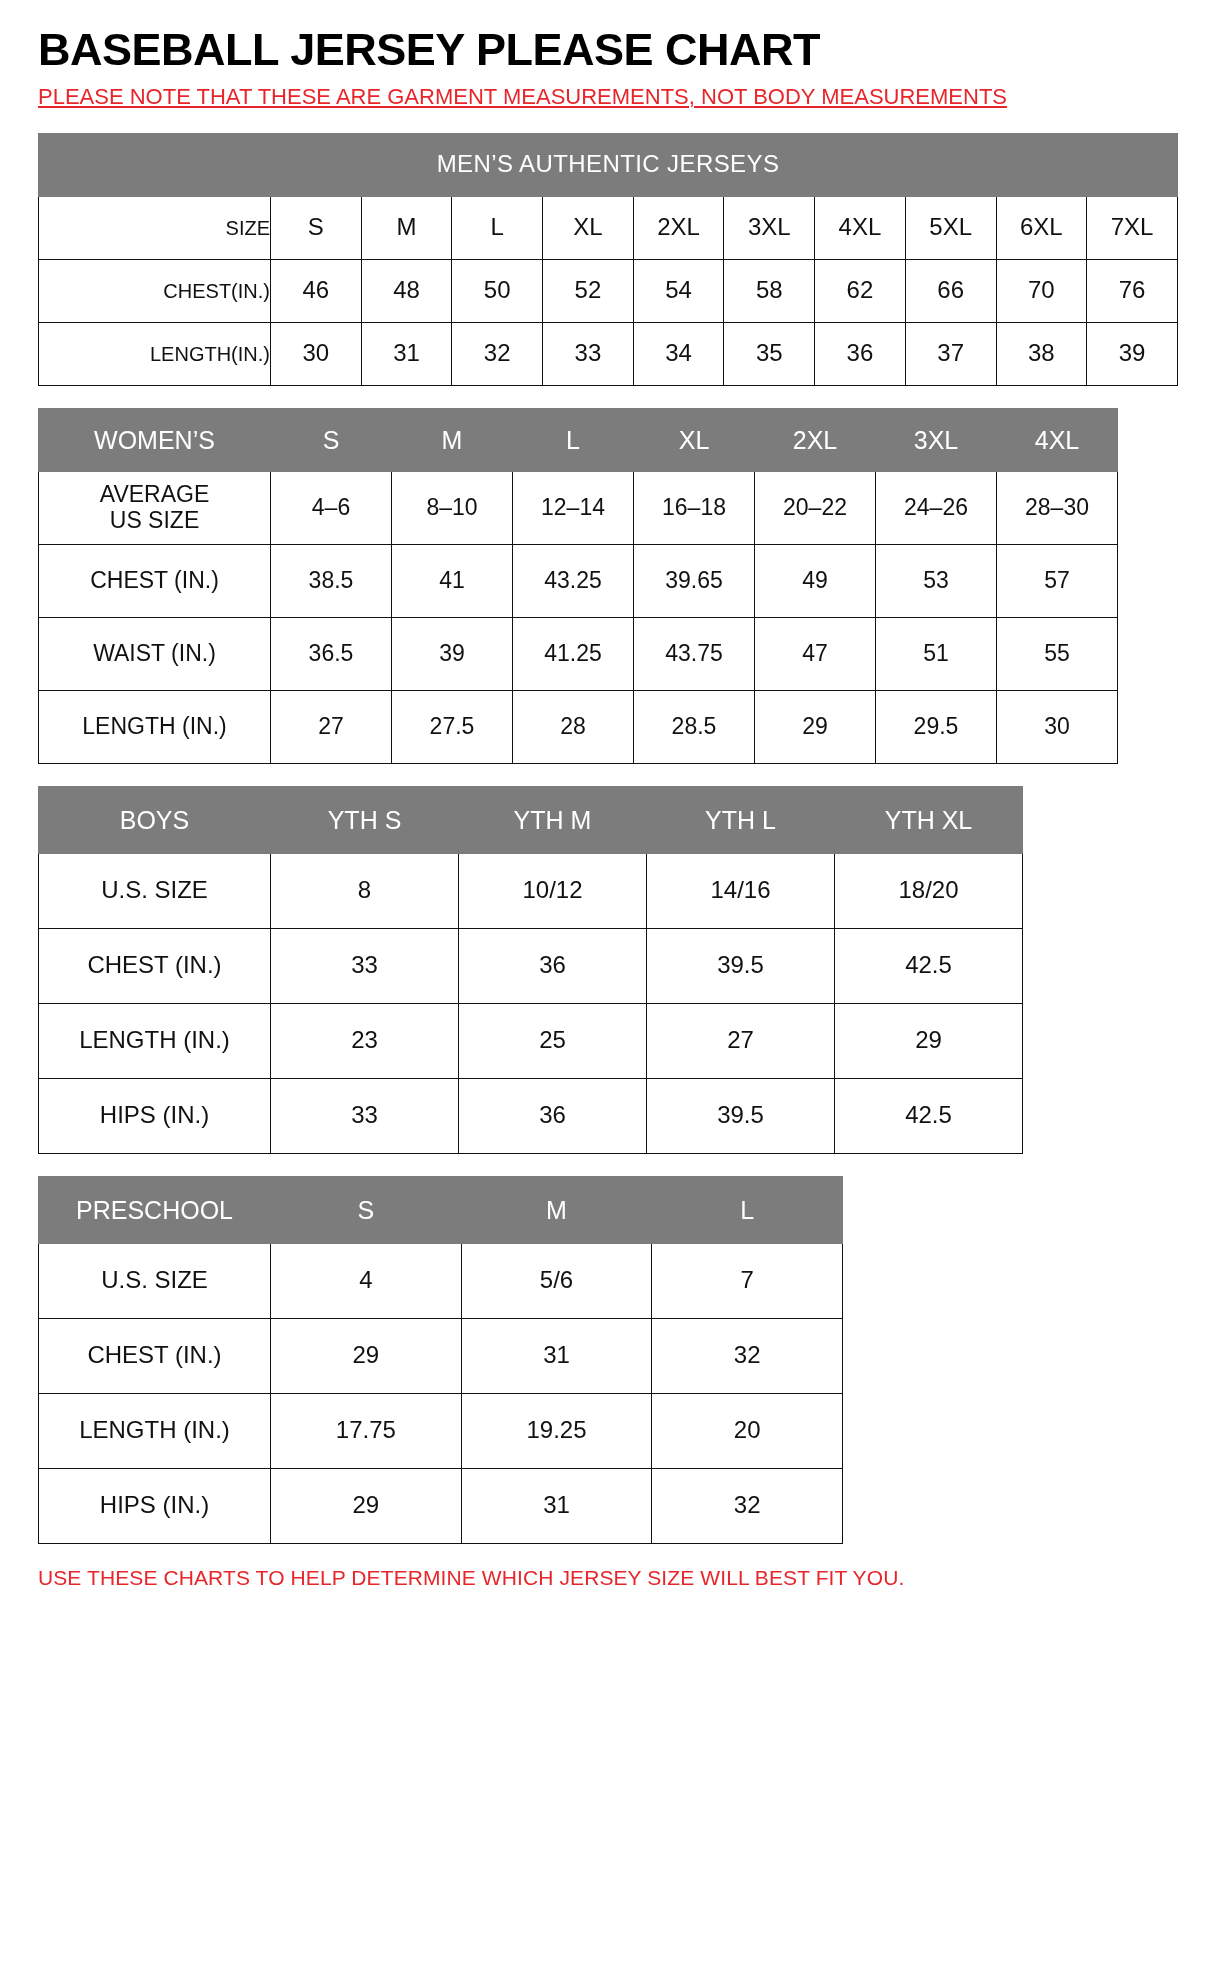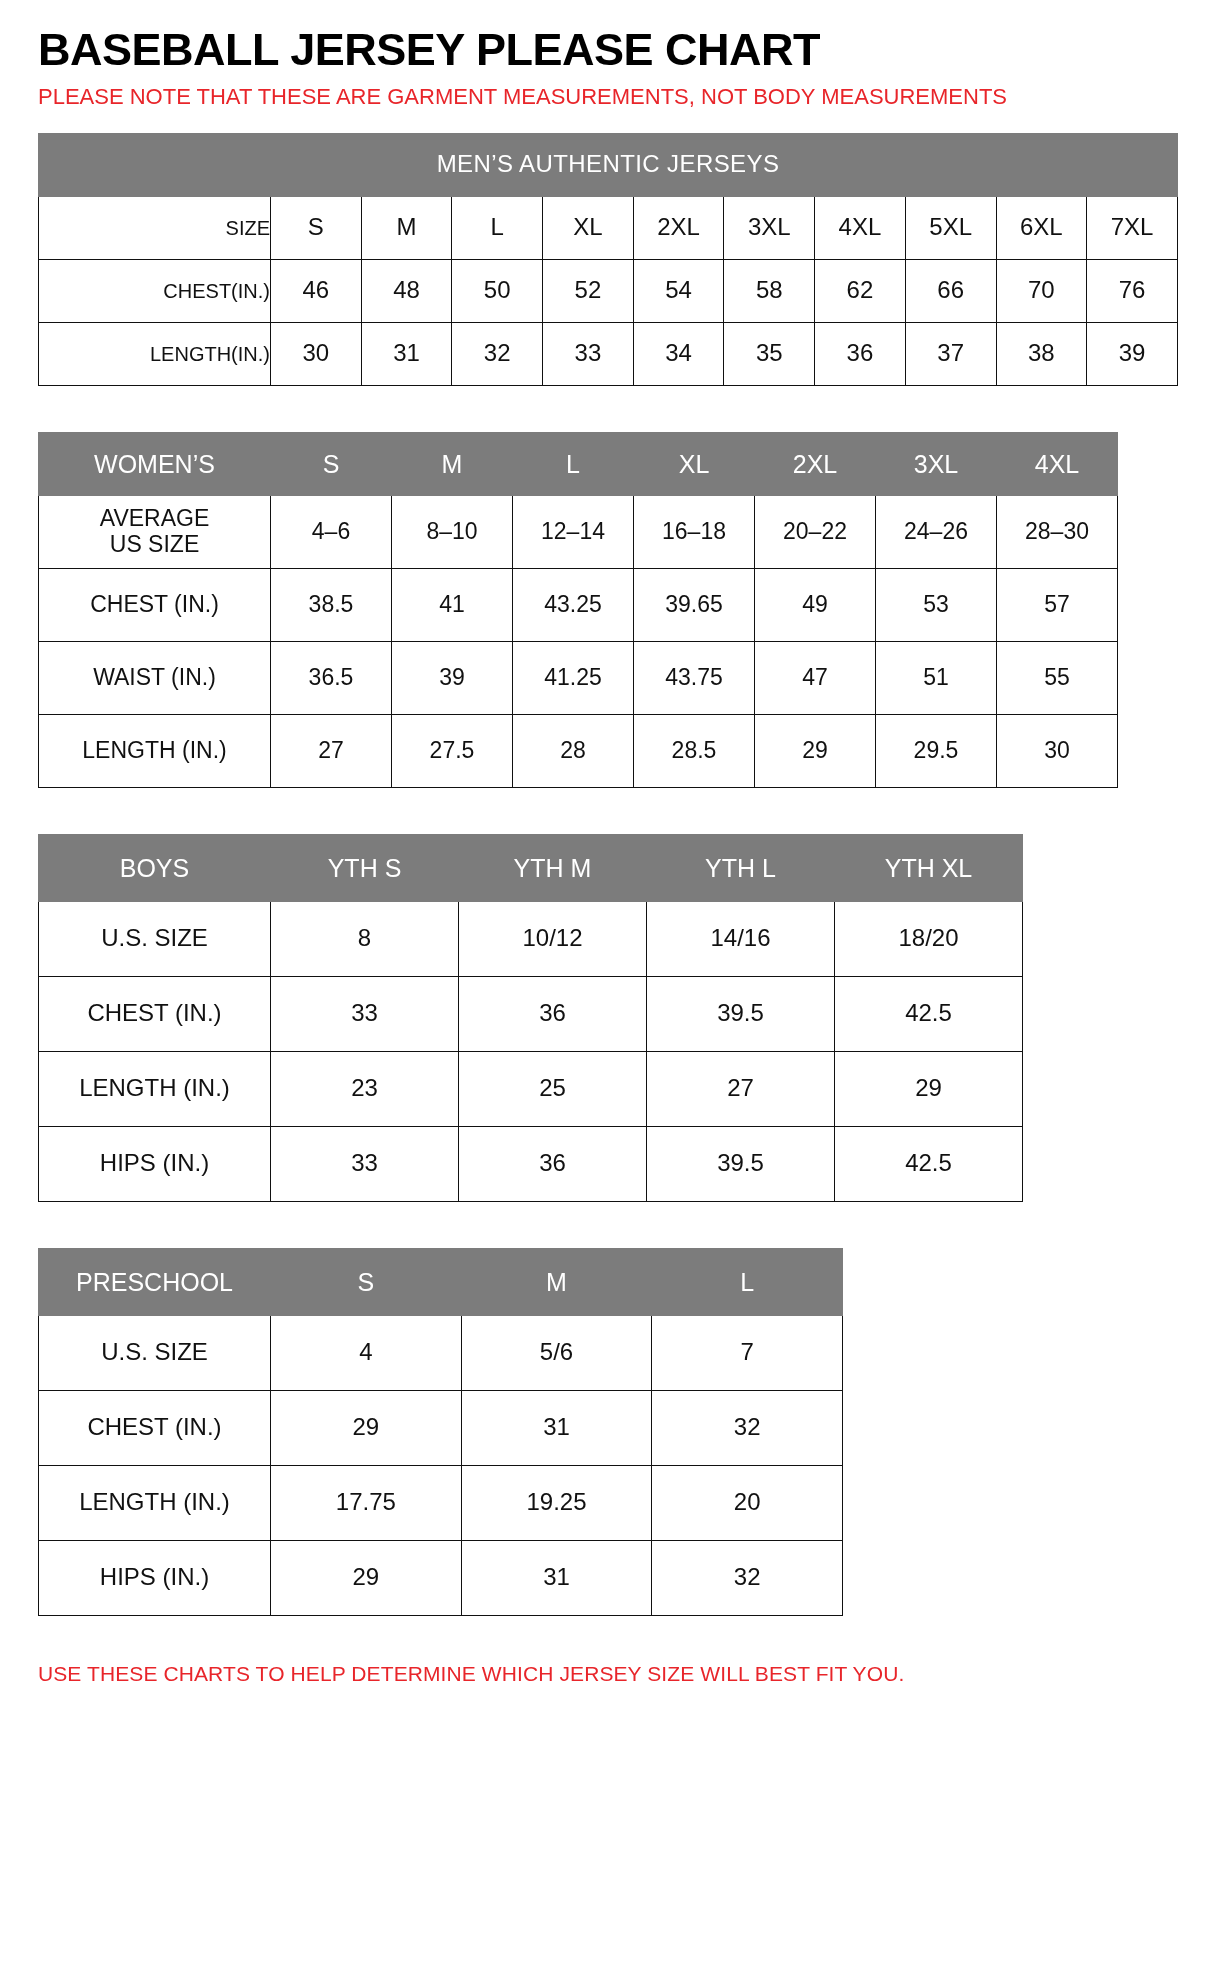--- a/index.html
+++ b/index.html
@@ -22,25 +22,26 @@
     color: #000000;
     margin: 0 0 10px 0;
     line-height: 1.05;
   }
   .page-note {
     color: #e8252a;
     font-size: 22px;
     line-height: 1.25;
     margin: 0 0 22px 0;
     max-width: 1110px;
+    text-decoration: underline;
   }
   table {
     border-collapse: collapse;
     table-layout: fixed;
-    margin-bottom: 46px;
+    margin-bottom: 22px;
     border-radius: 11px;
   }
   td, th {
     border: 1px solid #111111;
     text-align: center;
     vertical-align: middle;
     font-weight: normal;
     padding: 0;
     font-size: 23px;
     color: #111111;

